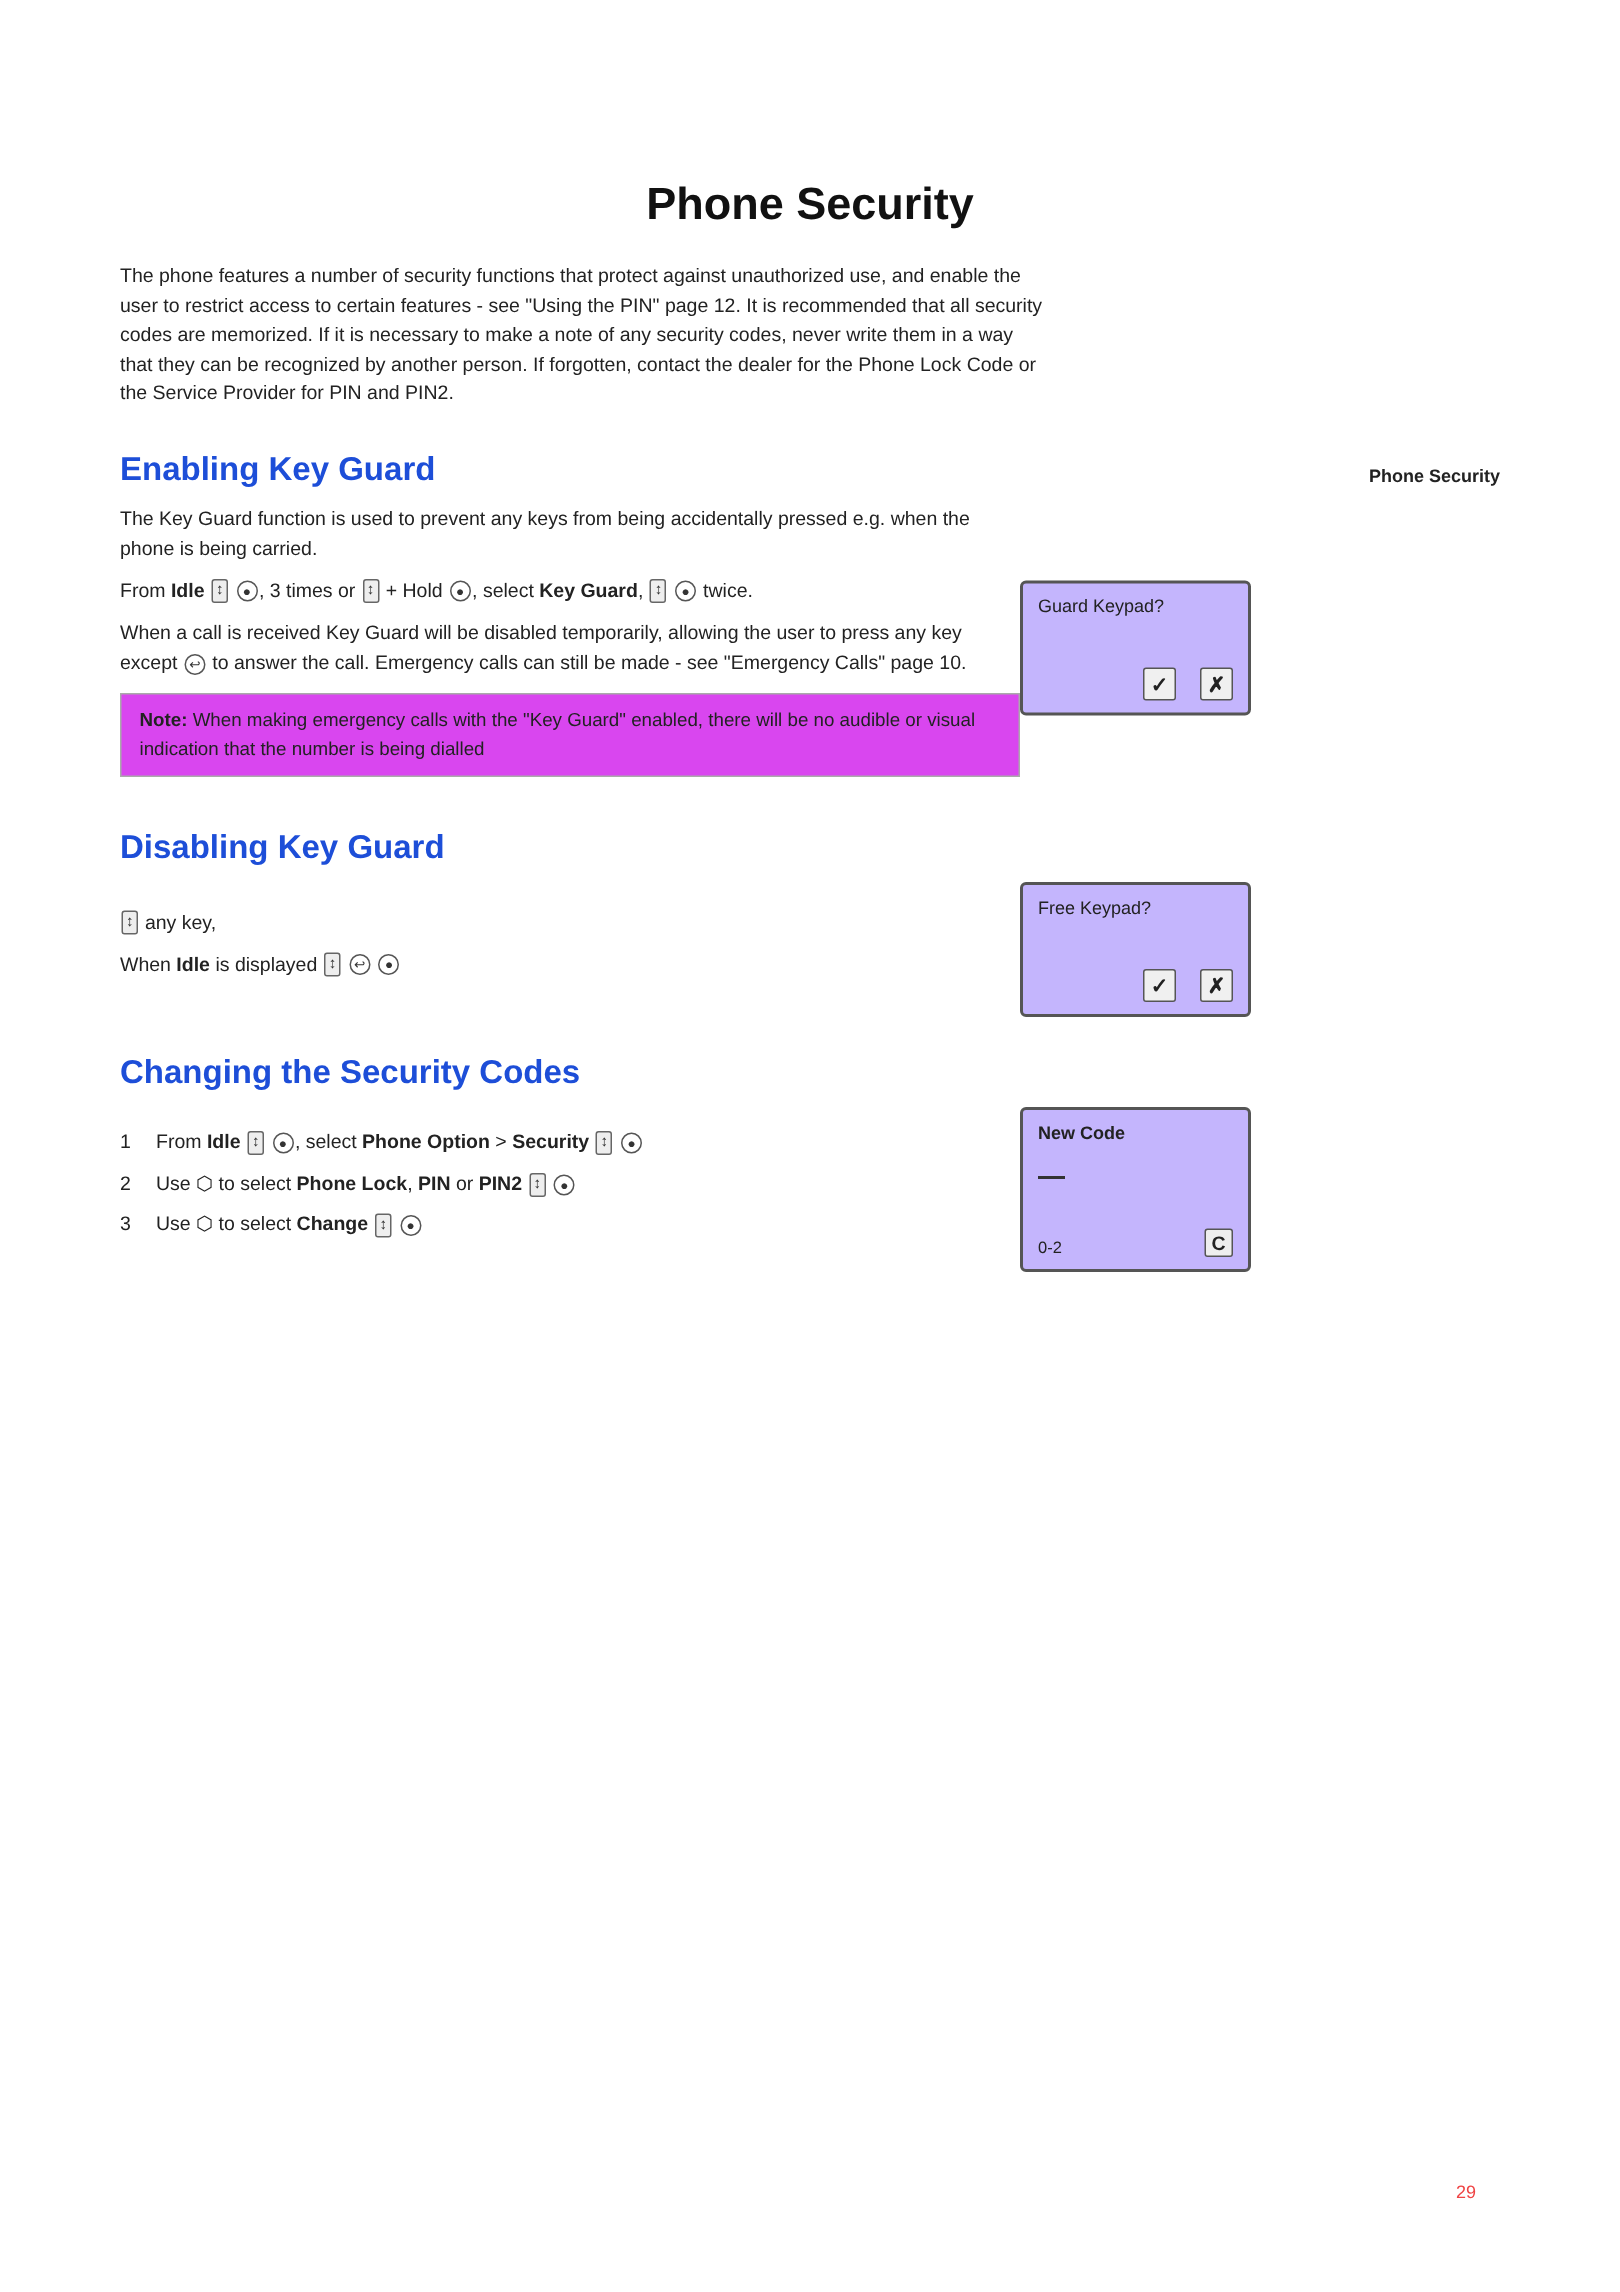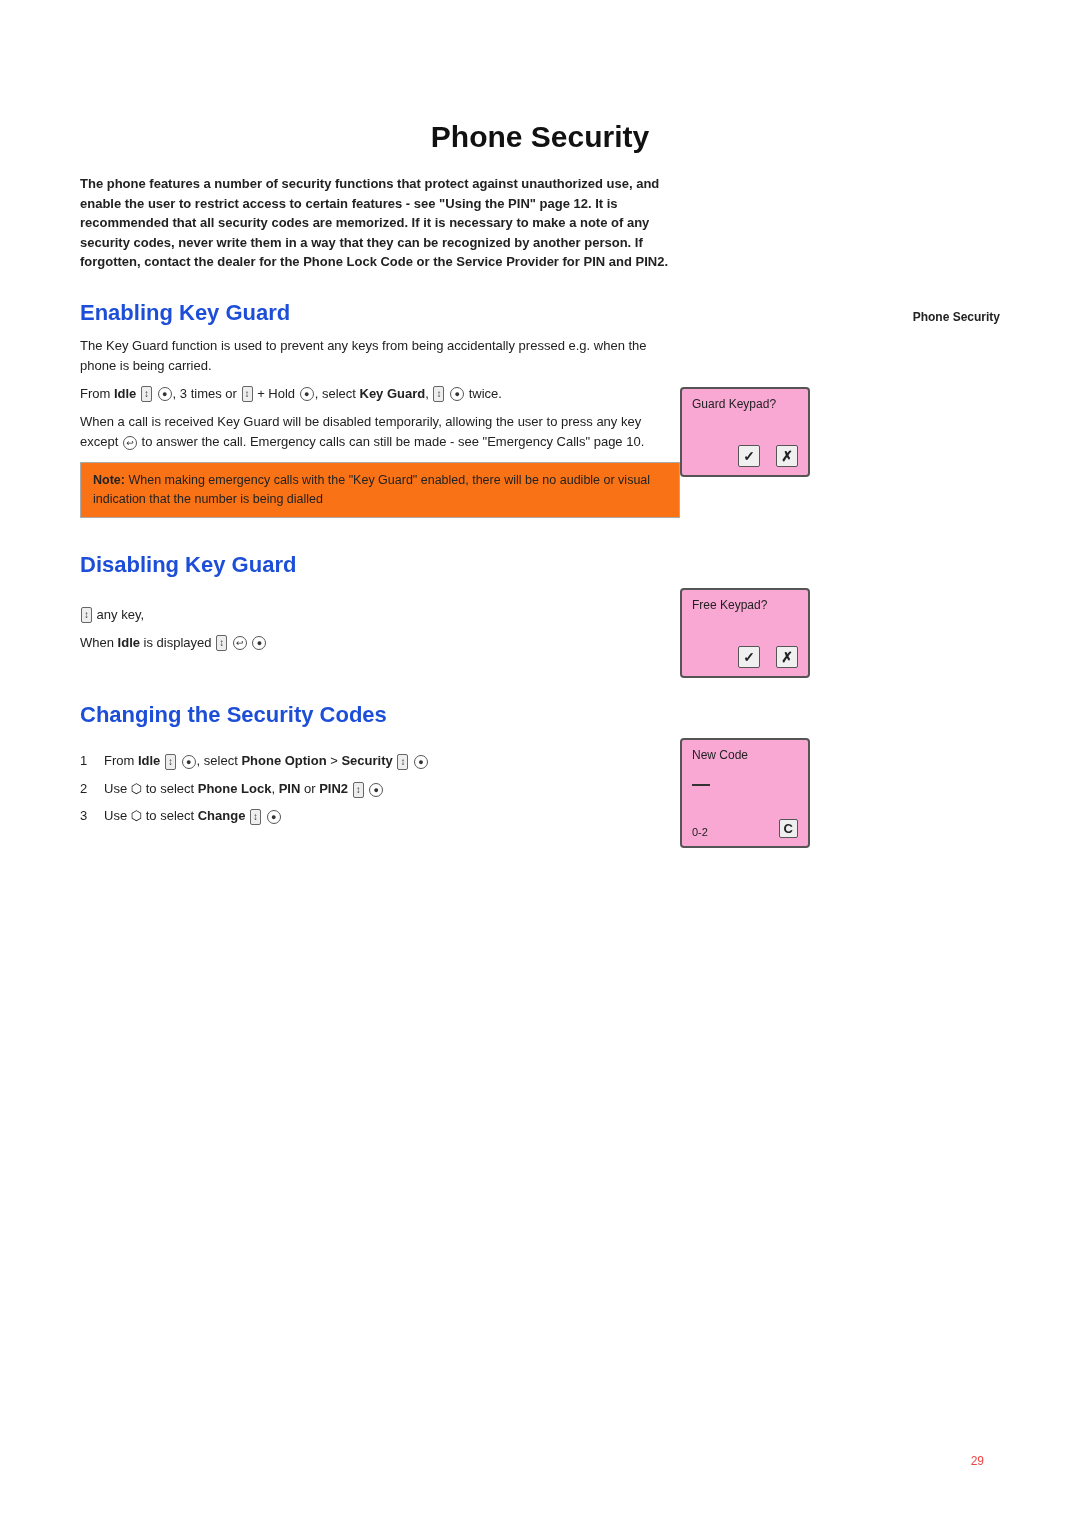--- a/index.html
+++ b/index.html
@@ -52,21 +52,20 @@
       margin-bottom: 20px;
       font-family: Arial, Helvetica, sans-serif;
     }
 
     .intro-text {
       font-size: 13px;
       line-height: 1.5;
       margin-bottom: 28px;
       max-width: 620px;
       color: #222;
-      font-weight: bold;
     }
 
     .section-title {
       font-size: 22px;
       font-weight: bold;
       color: #1d4ed8;
       margin-bottom: 10px;
       font-family: Arial, Helvetica, sans-serif;
     }
 
@@ -90,42 +89,42 @@
       line-height: 1.55;
       margin-bottom: 8px;
       color: #222;
     }
 
     .section-text p b {
       font-weight: bold;
     }
 
     .note-box {
-      background: #f97316;
+      background: #d946ef;
       border: 1px solid #aaa;
       padding: 8px 12px;
       font-size: 12.5px;
       line-height: 1.5;
       margin-top: 10px;
       margin-bottom: 10px;
     }
 
     .note-box b {
       font-weight: bold;
     }
 
     .phone-screen {
       border: 2px solid #555;
       border-radius: 4px;
-      width: 130px;
+      width: 154px;
       min-height: 90px;
       padding: 8px 10px;
       font-size: 12px;
       color: #222;
-      background: #f9a8d4;
+      background: #c4b5fd;
       flex-shrink: 0;
       display: flex;
       flex-direction: column;
       justify-content: space-between;
     }
 
     .phone-screen-title {
       font-size: 12px;
       color: #222;
       margin-bottom: 14px;
@@ -290,21 +289,21 @@
             <span class="num">2</span>
             <span class="li-text">Use <span style="font-size:13px;">⬡</span> to select <b>Phone Lock</b>, <b>PIN</b> or <b>PIN2</b> <span class="nav-icon">↕</span> <span class="circle-btn">●</span></span>
           </li>
           <li>
             <span class="num">3</span>
             <span class="li-text">Use <span style="font-size:13px;">⬡</span> to select <b>Change</b> <span class="nav-icon">↕</span> <span class="circle-btn">●</span></span>
           </li>
         </ol>
       </div>
       <div class="phone-screen" style="min-height:110px;">
-        <div style="font-size:12px; margin-bottom:8px;">New Code</div>
+        <div style="font-size:12px; margin-bottom:8px;font-weight:bold;">New Code</div>
         <div style="display:flex; align-items:center; margin-bottom:10px;">
           <span style="display:inline-block; width:18px; height:2px; background:#333; margin-right:2px;"></span>
         </div>
         <div class="phone-screen-bottom">
           <span>0-2</span>
           <span class="phone-screen-c">C</span>
         </div>
       </div>
     </div>
   </div>

